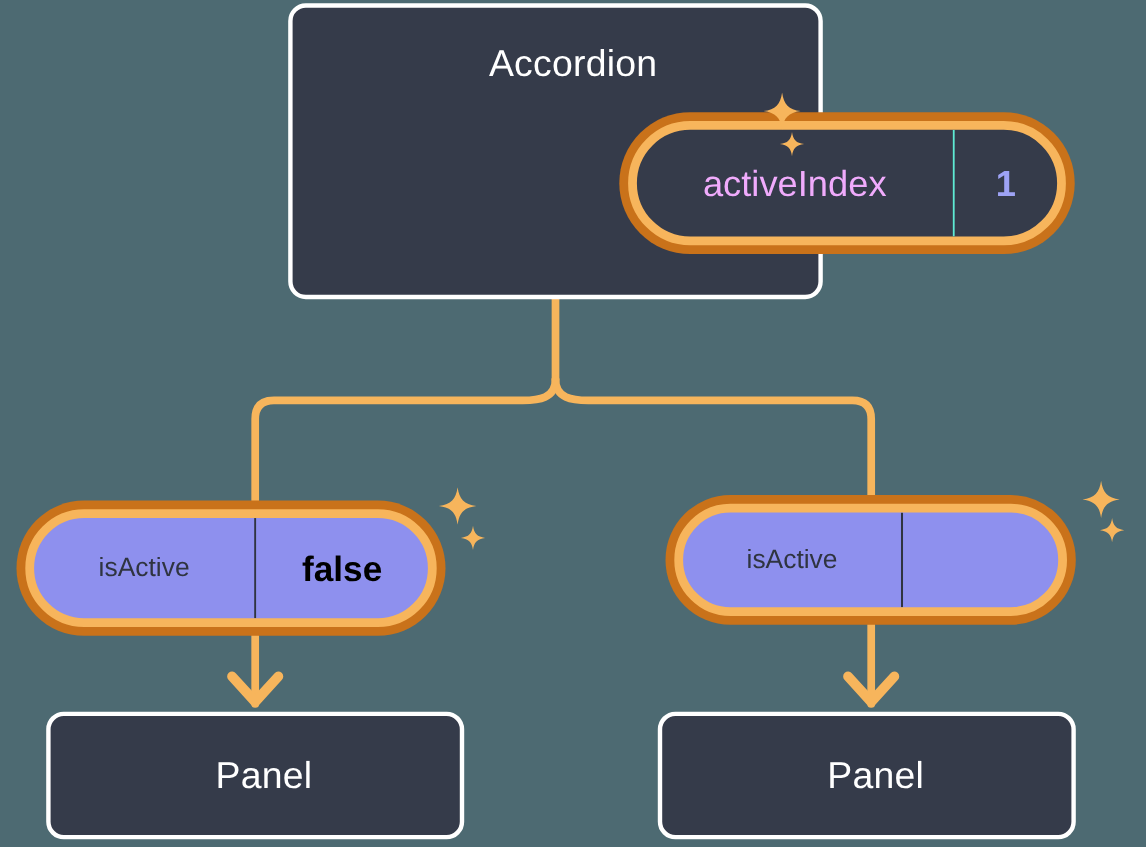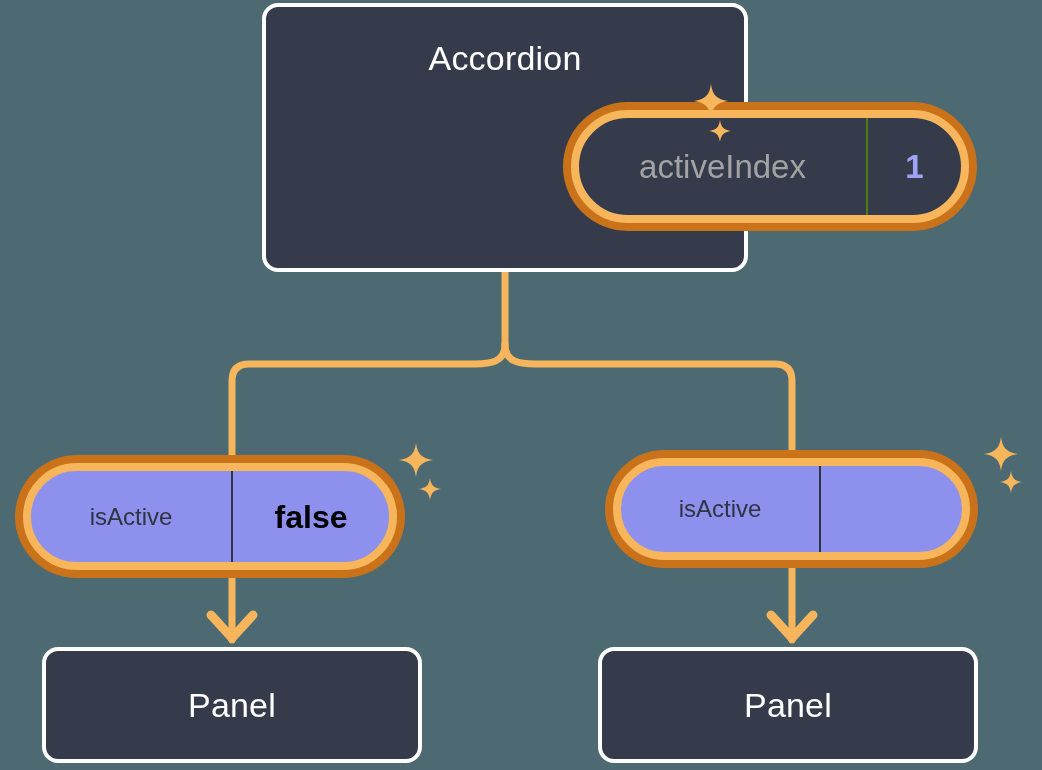--- a/index.html
+++ b/index.html
@@ -40,20 +40,21 @@
     display: flex;
     align-items: center;
     justify-content: center;
   }
   .comp-title {
     color: #ffffff;
     font-size: 34px;
     font-weight: 400;
     letter-spacing: 0.2px;
     line-height: 1;
+    padding-left: 16px;
   }
 
   #accordion-box {
     left: 262px;
     top: 3px;
     width: 486px;
     height: 269px;
     display: block;
   }
   #accordion-box .comp-title {
@@ -101,23 +102,23 @@
   #pill-activeindex {
     left: 305px;
     top: 103px;
     width: 398px;
     height: 113px;
     background: #353b4a;
     border-radius: 999px;
   }
   #pill-activeindex .pill-key {
     flex: 0 0 287px;
-    color: #a3a3a3;
+    color: #f0abfc;
     font-size: 33px;
-    border-right: 2px solid #4d7c0f;
+    border-right: 2px solid #5eead4;
     border-radius: 999px 0 0 999px;
   }
   #pill-activeindex .pill-val {
     flex: 1 1 auto;
     color: #9ea3f5;
     font-size: 33px;
     font-weight: 700;
     border-radius: 0 999px 999px 0;
   }
 

